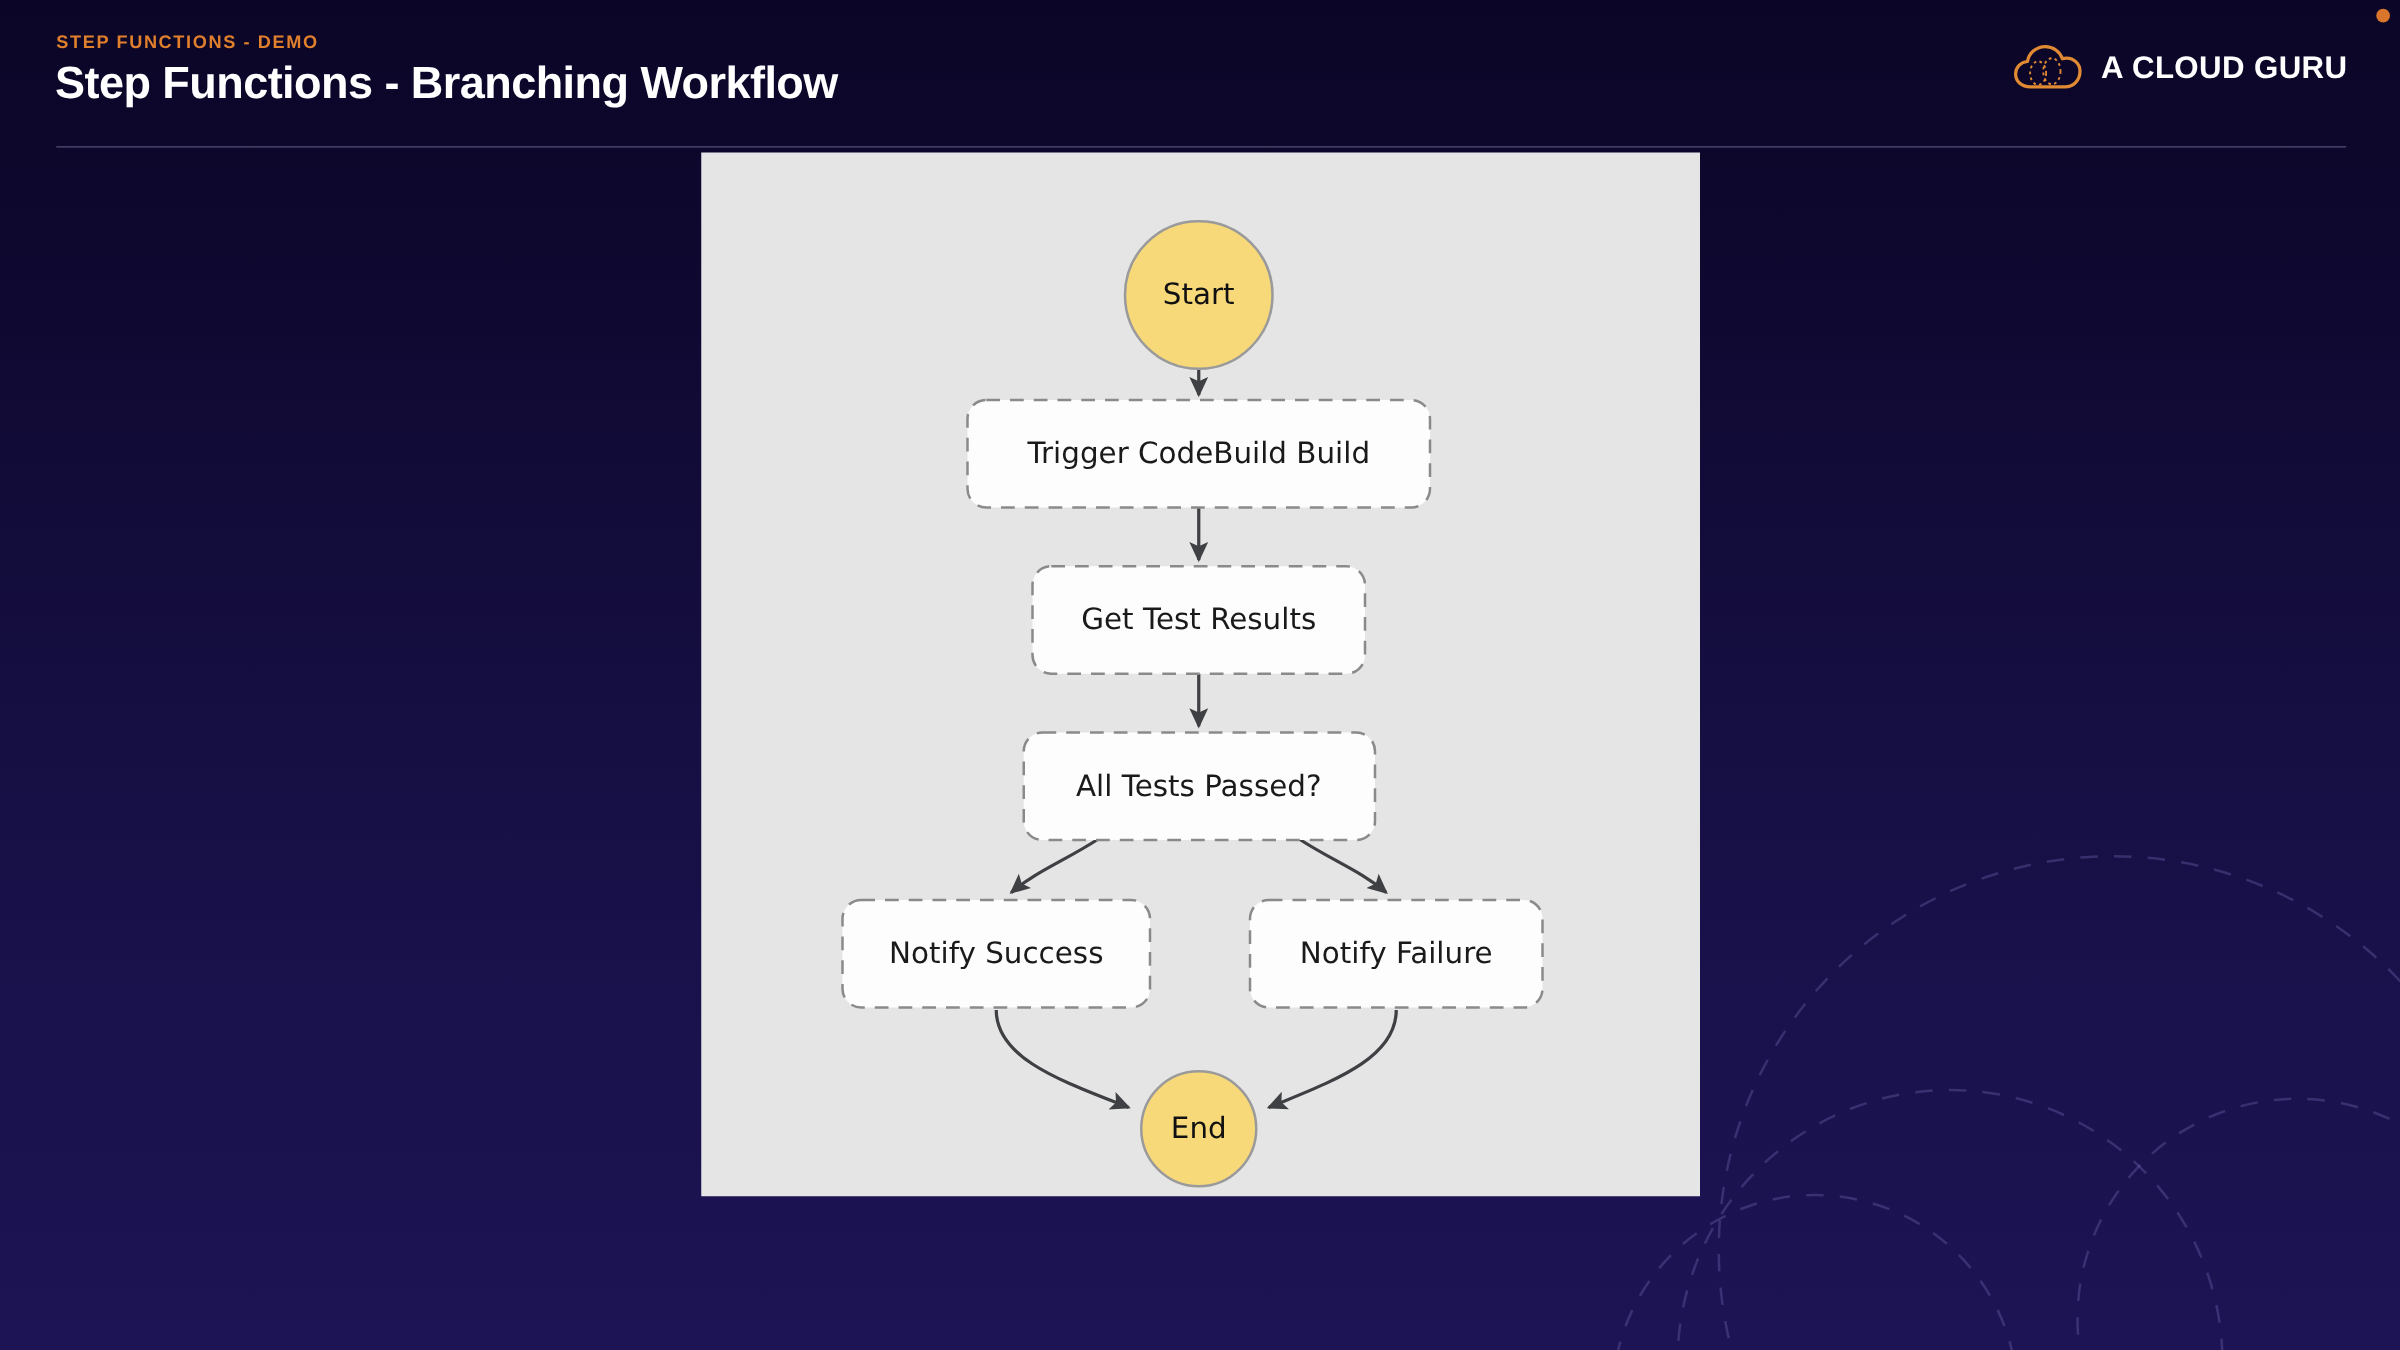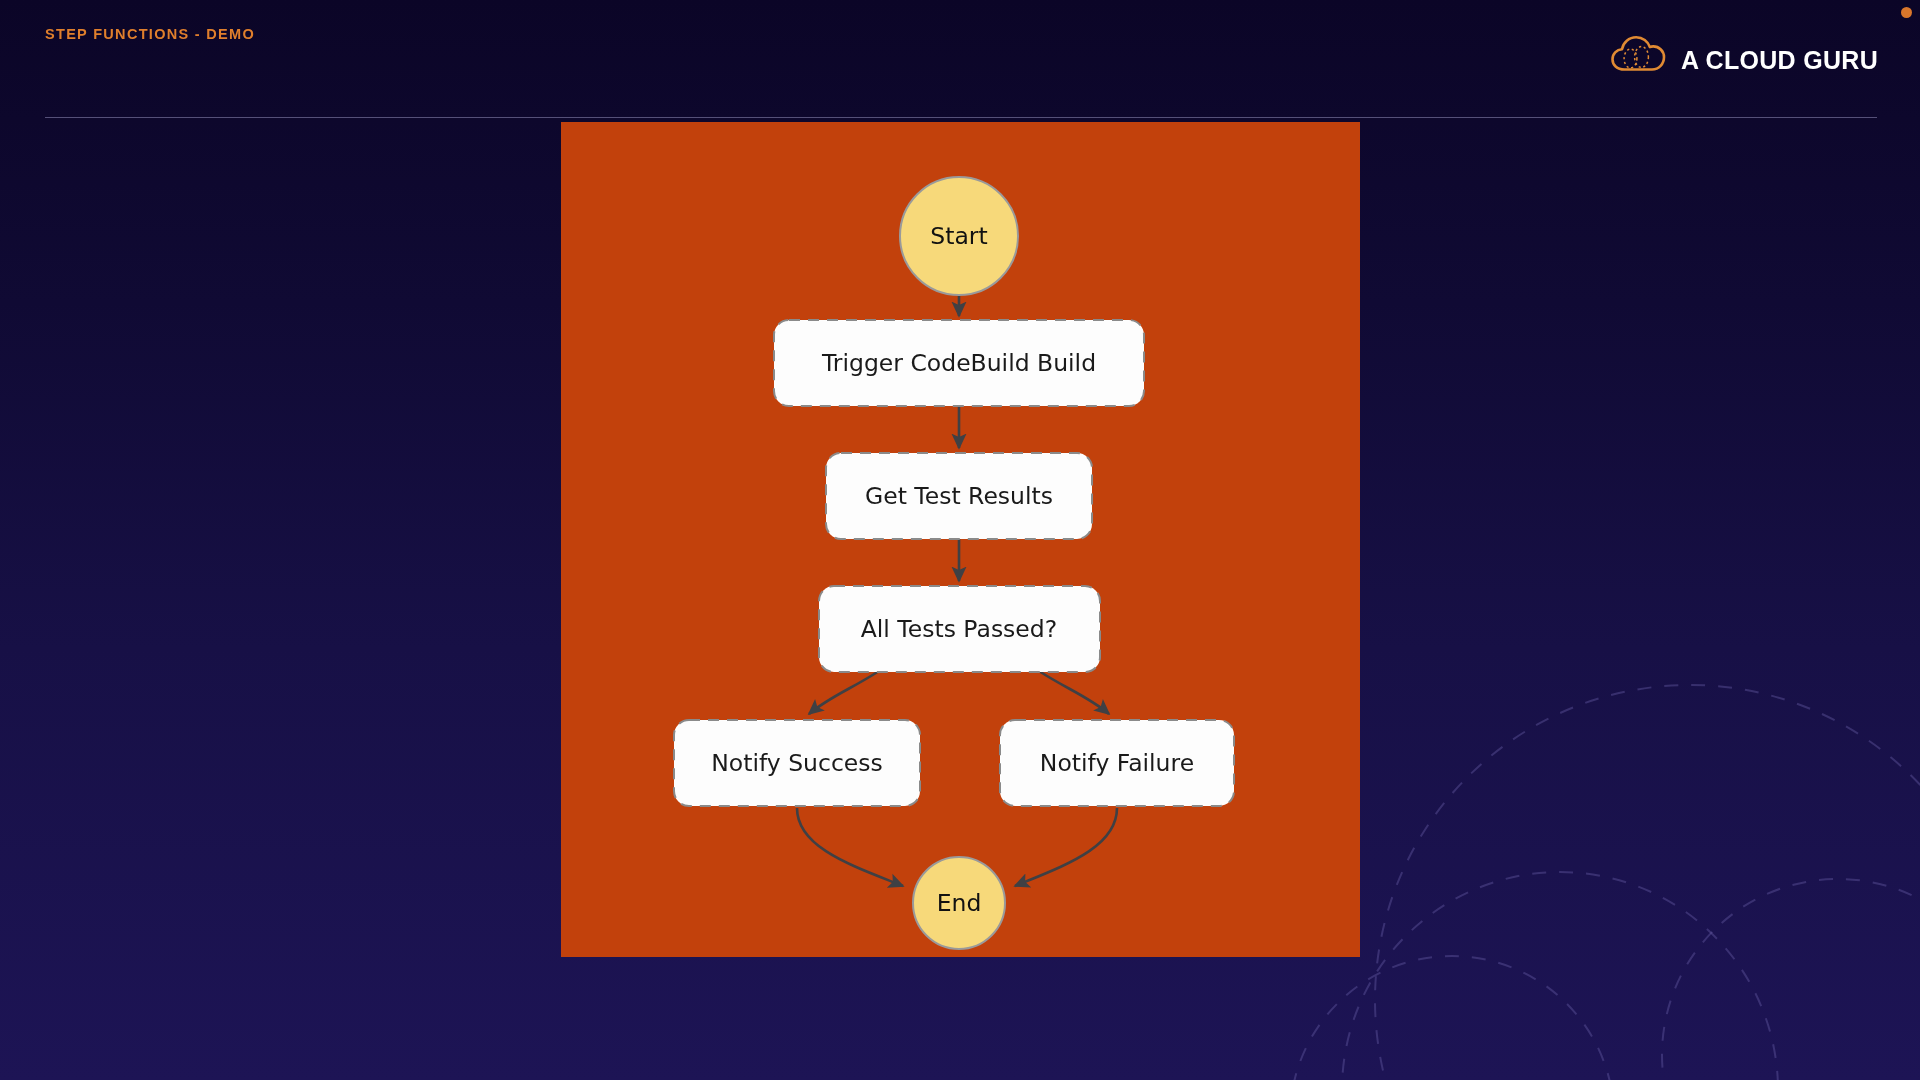--- a/index.html
+++ b/index.html
@@ -62,38 +62,38 @@
     left:45px; top:117px;
     width:1832px; height:1px;
     background:rgba(186,180,226,0.42);
   }
 
   
   .brand {
     position:absolute;
     right:42px; top:33px;
     display:flex;
-    align-items:flex-end;
+    align-items:center;
     gap:13px;
   }
   .brand-mark { width:58px; height:42px; display:block; }
   .brand-text {
     font-size:25px;
     font-weight:bold;
     letter-spacing:0.012em;
     color:#ffffff;
     white-space:nowrap;
   }
 
   
   .canvas {
     position:absolute;
     left:561px; top:122px;
     width:799px; height:835px;
-    background:#c2410c;
+    background:#e5e5e5;
     z-index:3;
   }
   .flow-svg {
     position:absolute;
     left:0; top:0;
     width:799px; height:835px;
     display:block;
   }
 
   
@@ -139,20 +139,21 @@
     <circle cx="1452" cy="1118" r="162"></circle>
   </g>
 </svg>
 
 <div class="corner-dot"></div>
 
 <div class="header">
 
   <div class="eyebrow">STEP FUNCTIONS - DEMO</div>
 
+  <h1 class="page-title">Step Functions - Branching Workflow</h1>
 
   <div class="header-rule"></div>
 
   <div class="brand">
     <svg class="brand-mark" viewBox="0 0 58 42" aria-hidden="true">
       <path d="M14.5 36.5 C6.8 36.5 2.5 31.8 2.5 26.2 C2.5 20.8 6.6 16.6 12.0 16.2
                C13.1 9.4 19.0 4.2 26.2 4.2 C32.6 4.2 38.0 8.3 39.9 14.0
                C40.9 13.6 42.0 13.4 43.2 13.4 C49.2 13.4 54.0 18.1 54.0 24.0
                C54.0 30.9 49.0 36.5 42.0 36.5 Z" fill="none" stroke="#e08a33" stroke-width="2.6" stroke-linejoin="round"></path>
       <ellipse cx="20.5" cy="25.5" rx="6.4" ry="9.4" fill="none" stroke="#e08a33" stroke-width="1.5" stroke-dasharray="2.2 2.6"></ellipse>

